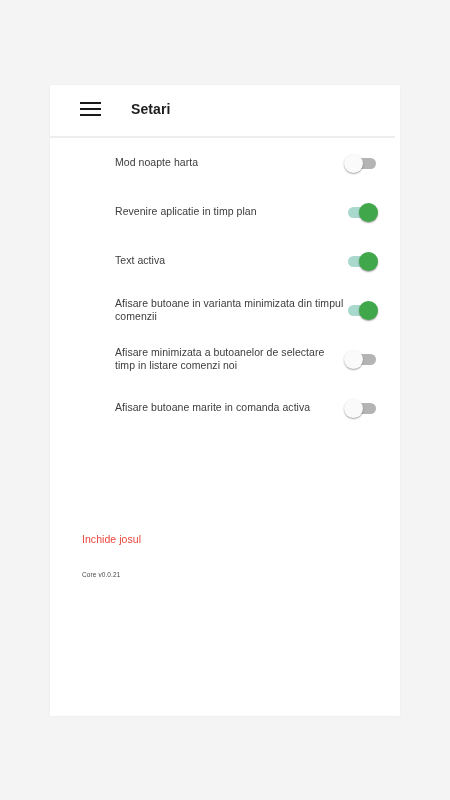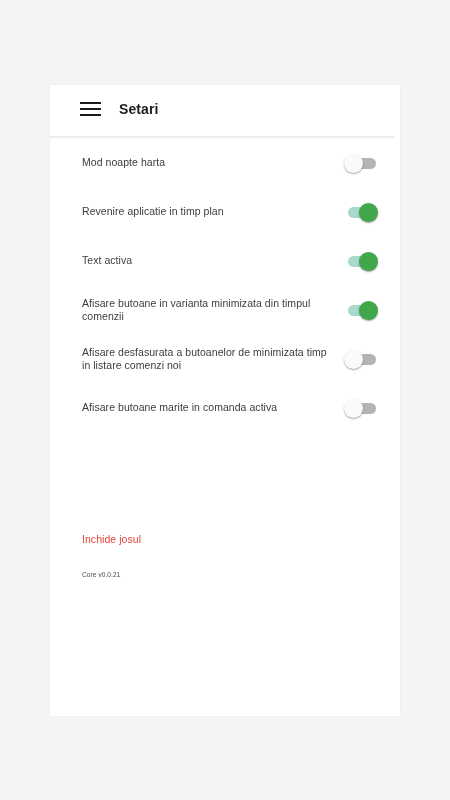--- a/index.html
+++ b/index.html
@@ -49,21 +49,21 @@
     cursor: pointer;
   }
   .menu-btn span {
     display: block;
     width: 21px;
     height: 2px;
     background: #1a1a1a;
     border-radius: 0;
   }
   .appbar-title {
-    margin-left: 17px;
+    margin-left: 29px;
     font-size: 14px;
     font-weight: bold;
     color: #1c1c1c;
     letter-spacing: 0.1px;
   }
   .divider {
     position: absolute;
     left: 50px;
     top: 136px;
     width: 345px;
@@ -86,20 +86,21 @@
     height: 49px;
     padding: 0 22px 0 32px;
     box-sizing: border-box;
   }
   .row-label {
     font-size: 10.5px;
     line-height: 13px;
     color: #3c3c3c;
     max-width: 246px;
     letter-spacing: 0.05px;
+    margin-left: 33px;
   }
 
   
   .switch {
     position: relative;
     width: 34px;
     height: 22px;
     flex: 0 0 auto;
     cursor: pointer;
   }
@@ -199,21 +200,21 @@
 
       <div class="row">
         <div class="row-label">Afisare butoane in varianta minimizata din timpul comenzii</div>
         <div class="switch on">
           <div class="track"></div>
           <div class="knob"></div>
         </div>
       </div>
 
       <div class="row">
-        <div class="row-label">Afisare desfasurata a butoanelor de minimizata timp in listare comenzi noi</div>
+        <div class="row-label">Afisare minimizata a butoanelor de selectare timp in listare comenzi noi</div>
         <div class="switch">
           <div class="track"></div>
           <div class="knob"></div>
         </div>
       </div>
 
       <div class="row">
         <div class="row-label">Afisare butoane marite in comanda activa</div>
         <div class="switch">
           <div class="track"></div>

